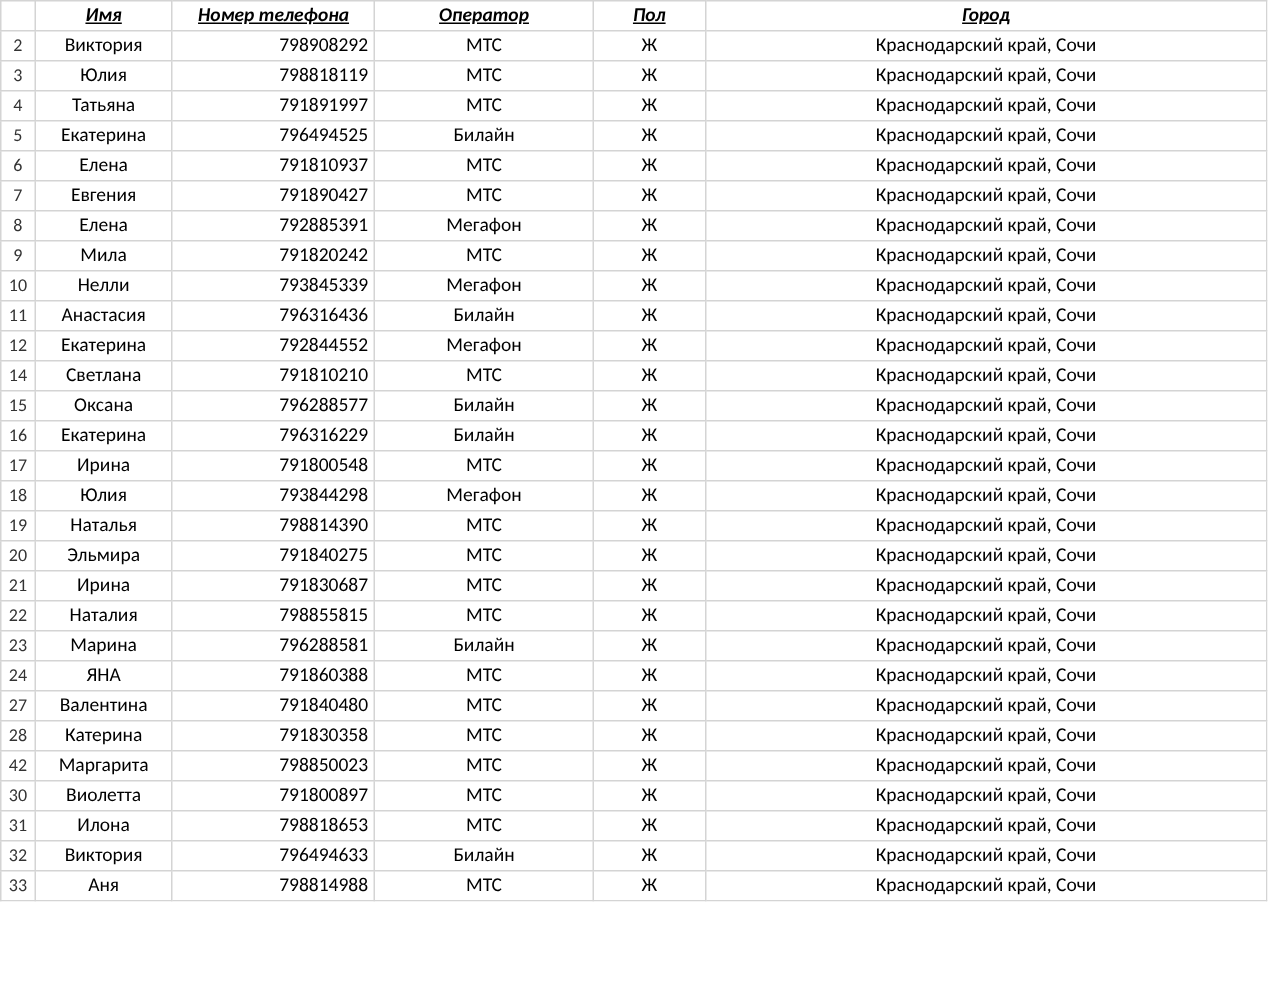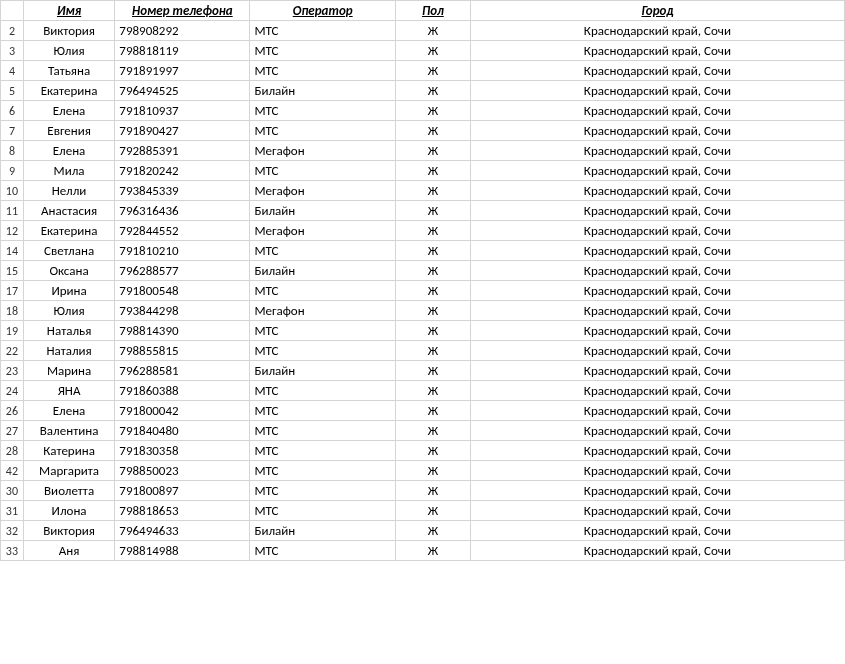--- a/index.html
+++ b/index.html
@@ -23,22 +23,22 @@
     white-space: nowrap;
   }
   .row-num {
     width: 22px;
     text-align: center;
     background: #fff;
     color: #333;
     font-size: 12px;
   }
   .col-name { width: 88px; text-align: center; }
-  .col-phone { width: 130px; text-align: left; }
-  .col-op { width: 140px; text-align: left; }
+  .col-phone { width: 130px; text-align: right; }
+  .col-op { width: 140px; text-align: center; }
   .col-sex { width: 72px; text-align: center; }
   .col-city { width: 360px; text-align: center; }
   .hdr {
     font-style: italic;
     font-weight: bold;
     text-decoration: underline;
     text-align: center;
   }
   thead td.hdr { text-align: center !important; }
 </style>
@@ -155,20 +155,28 @@
       </tr>
       <tr>
         <td class="row-num">15</td>
         <td class="col-name">Оксана</td>
         <td class="col-phone">796288577</td>
         <td class="col-op">Билайн</td>
         <td class="col-sex">Ж</td>
         <td class="col-city">Краснодарский край, Сочи</td>
       </tr>
       <tr>
+        <td class="row-num">16</td>
+        <td class="col-name">Екатерина</td>
+        <td class="col-phone">796316229</td>
+        <td class="col-op">Билайн</td>
+        <td class="col-sex">Ж</td>
+        <td class="col-city">Краснодарский край, Сочи</td>
+      </tr>
+      <tr>
         <td class="row-num">17</td>
         <td class="col-name">Ирина</td>
         <td class="col-phone">791800548</td>
         <td class="col-op">МТС</td>
         <td class="col-sex">Ж</td>
         <td class="col-city">Краснодарский край, Сочи</td>
       </tr>
       <tr>
         <td class="row-num">18</td>
         <td class="col-name">Юлия</td>
@@ -179,47 +187,55 @@
       </tr>
       <tr>
         <td class="row-num">19</td>
         <td class="col-name">Наталья</td>
         <td class="col-phone">798814390</td>
         <td class="col-op">МТС</td>
         <td class="col-sex">Ж</td>
         <td class="col-city">Краснодарский край, Сочи</td>
       </tr>
       <tr>
+        <td class="row-num">20</td>
+        <td class="col-name">Эльмира</td>
+        <td class="col-phone">791840275</td>
+        <td class="col-op">МТС</td>
+        <td class="col-sex">Ж</td>
+        <td class="col-city">Краснодарский край, Сочи</td>
+      </tr>
+      <tr>
+        <td class="row-num">21</td>
+        <td class="col-name">Ирина</td>
+        <td class="col-phone">791830687</td>
+        <td class="col-op">МТС</td>
+        <td class="col-sex">Ж</td>
+        <td class="col-city">Краснодарский край, Сочи</td>
+      </tr>
+      <tr>
         <td class="row-num">22</td>
         <td class="col-name">Наталия</td>
         <td class="col-phone">798855815</td>
         <td class="col-op">МТС</td>
         <td class="col-sex">Ж</td>
         <td class="col-city">Краснодарский край, Сочи</td>
       </tr>
       <tr>
         <td class="row-num">23</td>
         <td class="col-name">Марина</td>
         <td class="col-phone">796288581</td>
         <td class="col-op">Билайн</td>
         <td class="col-sex">Ж</td>
         <td class="col-city">Краснодарский край, Сочи</td>
       </tr>
       <tr>
         <td class="row-num">24</td>
         <td class="col-name">ЯНА</td>
         <td class="col-phone">791860388</td>
-        <td class="col-op">МТС</td>
-        <td class="col-sex">Ж</td>
-        <td class="col-city">Краснодарский край, Сочи</td>
-      </tr>
-      <tr>
-        <td class="row-num">26</td>
-        <td class="col-name">Елена</td>
-        <td class="col-phone">791800042</td>
         <td class="col-op">МТС</td>
         <td class="col-sex">Ж</td>
         <td class="col-city">Краснодарский край, Сочи</td>
       </tr>
       <tr>
         <td class="row-num">27</td>
         <td class="col-name">Валентина</td>
         <td class="col-phone">791840480</td>
         <td class="col-op">МТС</td>
         <td class="col-sex">Ж</td>

